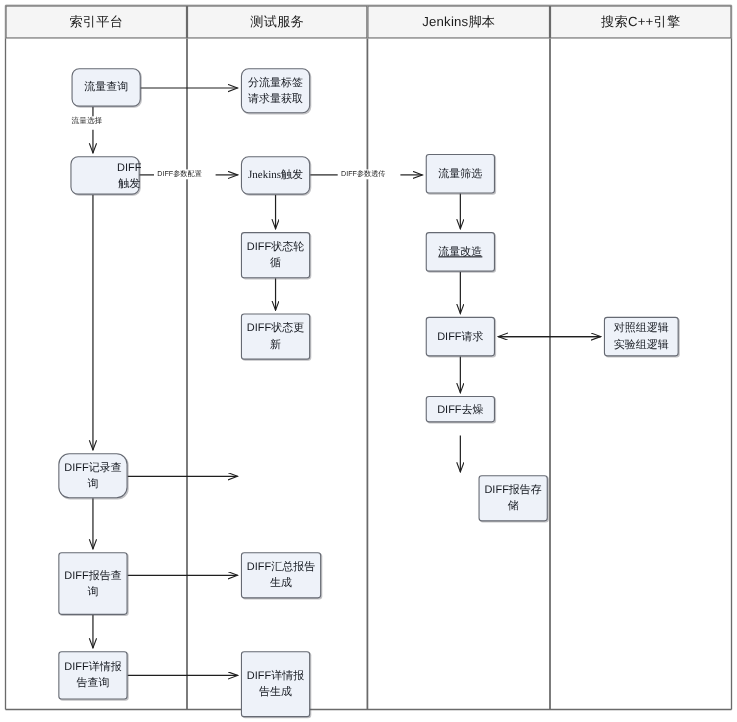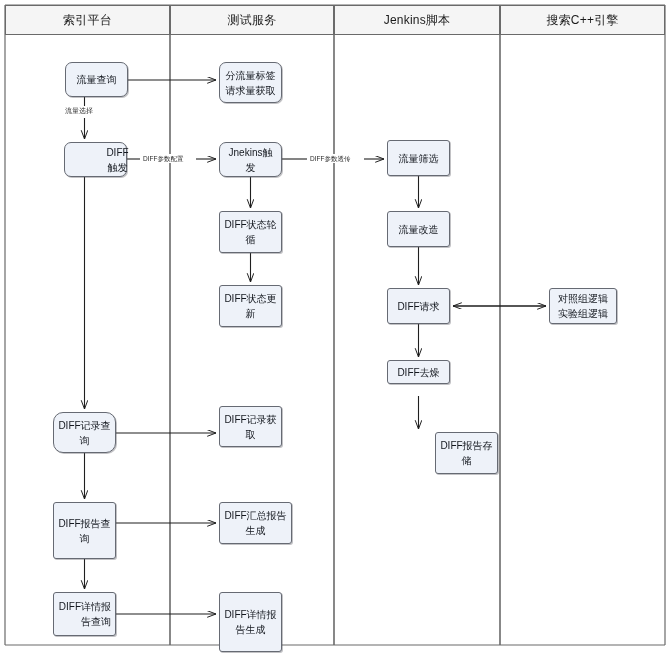--- a/index.html
+++ b/index.html
@@ -139,32 +139,31 @@
     <span>Jenkins脚本</span>
   </div>
   <div class="lane-header" style="left:500px; top:5px; width:165px; height:30px;">
     <span>搜索C++引擎</span>
   </div>
 
   <div class="node rounded" style="left:53px; top:62px; width:63px; height:35px;margin-left:12px;">流量查询</div>
   <div class="node rounded" style="left:64px; top:142px; width:63px; height:35px;padding-left:48px;">DIFF触发</div>
   <div class="node" style="left:53px; top:412px; width:63px; height:41px;border-radius:10px;">DIFF记录查询</div>
   <div class="node" style="left:53px; top:502px; width:63px; height:57px;">DIFF报告查询</div>
-  <div class="node" style="left:53px; top:592px; width:63px; height:44px;text-align:right;">DIFF详情报告查询</div>
+  <div class="node" style="left:53px; top:592px; width:63px; height:44px;">DIFF详情报告查询</div>
 
   <div class="node rounded" style="left:219px; top:62px; width:63px; height:41px;">分流量标签请求量获取</div>
-  <div class="node rounded" style="left:219px; top:142px; width:63px; height:35px;">Jnekins触发</div>
+  <div class="node rounded" style="left:219px; top:142px; width:63px; height:35px;font-family:Liberation Serif, serif;">Jnekins触发</div>
   <div class="node" style="left:219px; top:211px; width:63px; height:42px;">DIFF状态轮循</div>
   <div class="node" style="left:219px; top:285px; width:63px; height:42px;">DIFF状态更新</div>
-  <div class="node" style="left:219px; top:406px; width:63px; height:41px;">DIFF记录获取</div>
   <div class="node" style="left:219px; top:502px; width:73px; height:42px;">DIFF汇总报告生成</div>
   <div class="node" style="left:219px; top:592px; width:63px; height:60px;">DIFF详情报告生成</div>
 
   <div class="node" style="left:387px; top:140px; width:63px; height:36px;">流量筛选</div>
-  <div class="node" style="left:387px; top:211px; width:63px; height:36px;">流量改造</div>
+  <div class="node" style="left:387px; top:211px; width:63px; height:36px;text-decoration:underline;">流量改造</div>
   <div class="node" style="left:387px; top:288px; width:63px; height:36px;">DIFF请求</div>
   <div class="node" style="left:387px; top:360px; width:63px; height:24px;">DIFF去燥</div>
   <div class="node" style="left:387px; top:432px; width:63px; height:42px;margin-left:48px;">DIFF报告存储</div>
 
   <div class="node" style="left:549px; top:288px; width:68px; height:36px;">对照组逻辑实验组逻辑</div>
 
   <div class="edge-label" style="left:63px; top:106px; font-size:7px;">流量选择</div>
   <div class="edge-label" style="left:141px; top:154px;">DIFF参数配置</div>
   <div class="edge-label" style="left:308px; top:154px;">DIFF参数透传</div>
 

